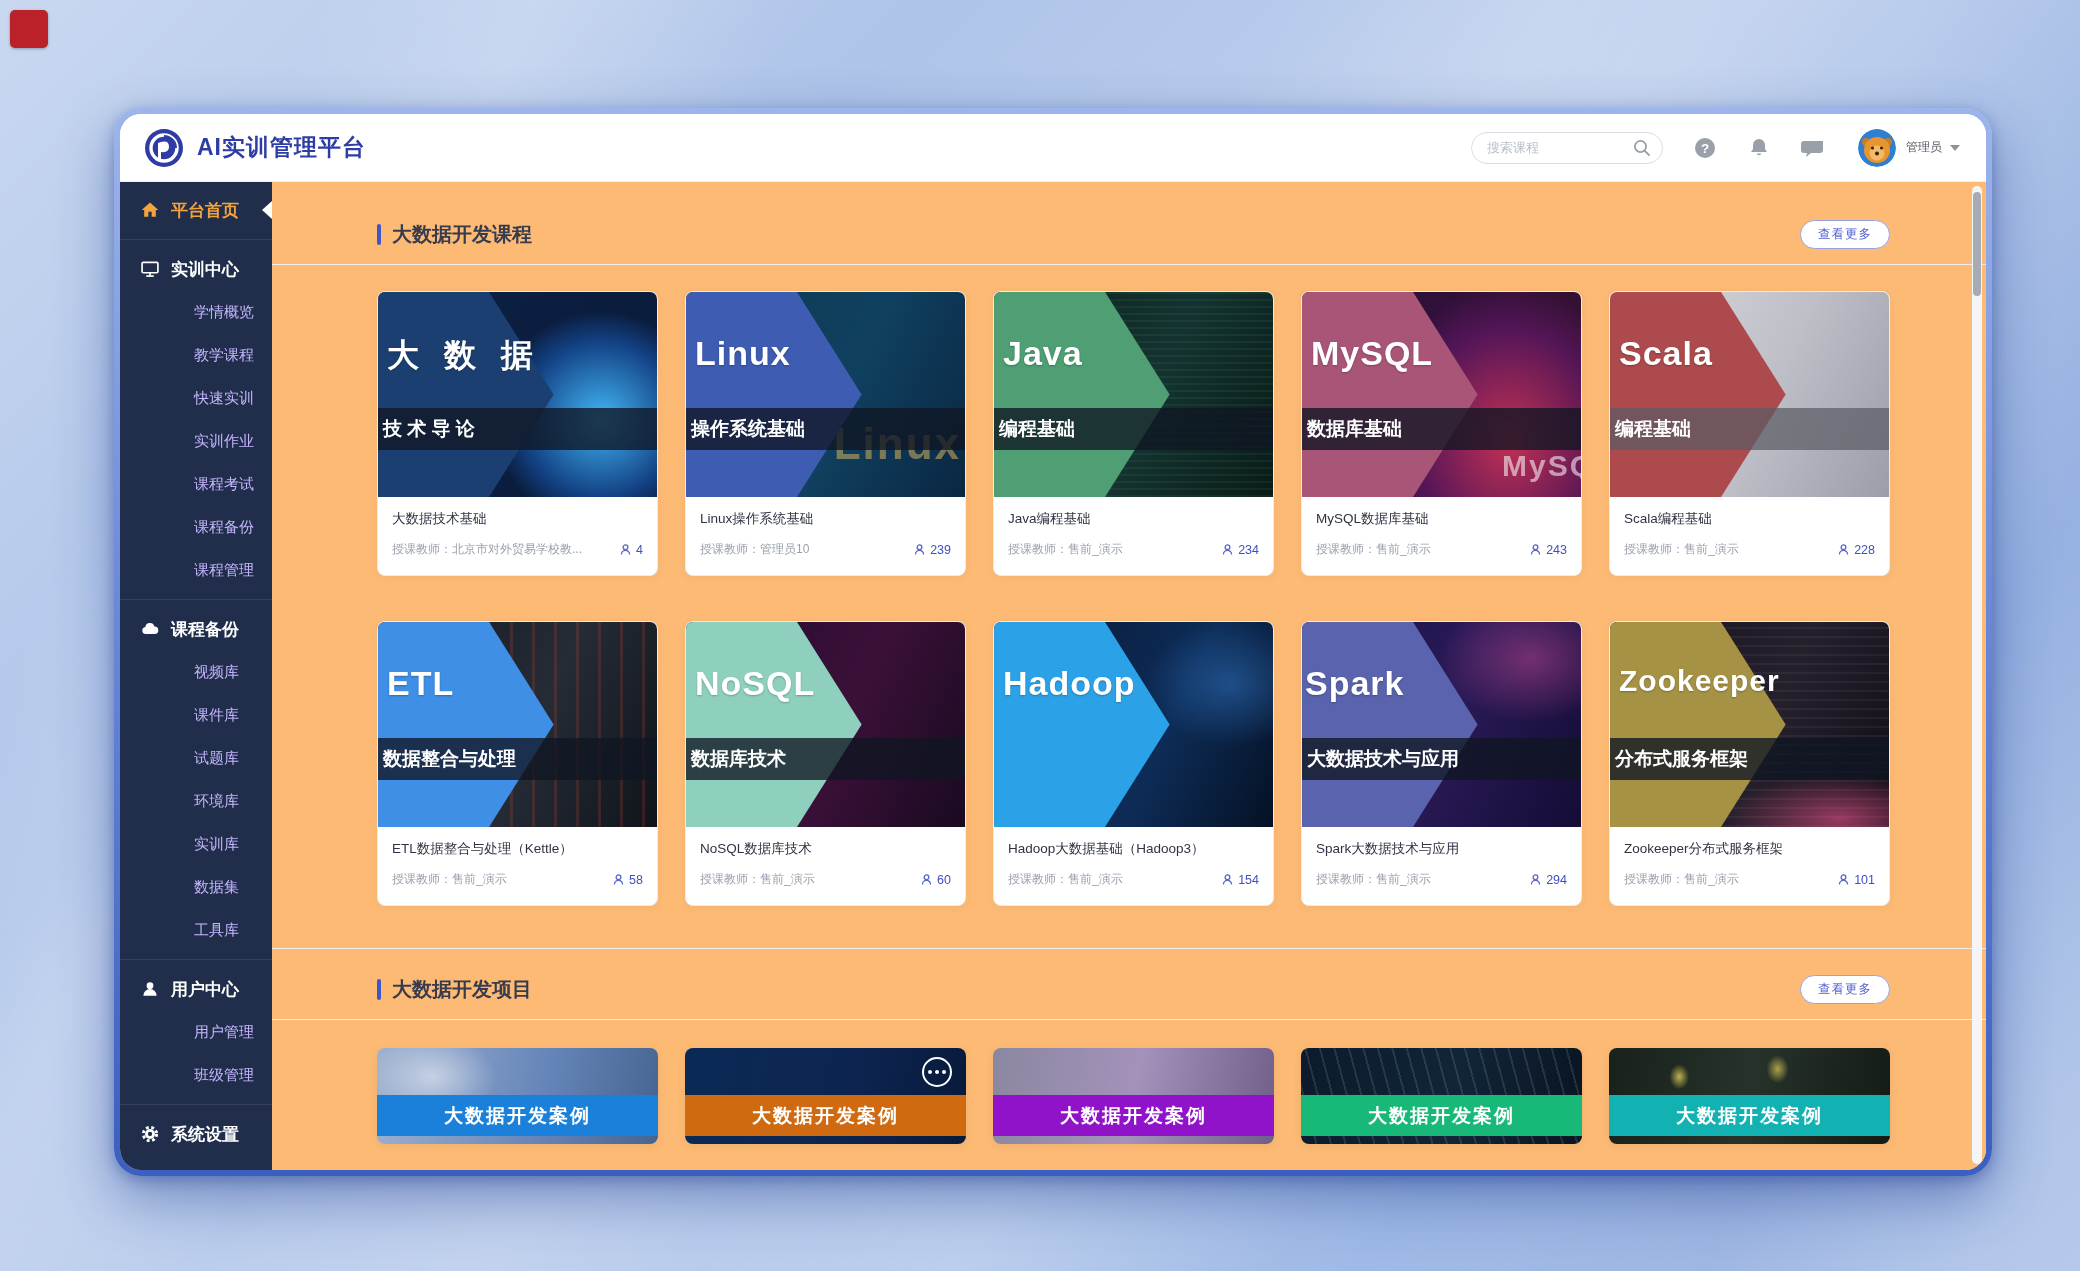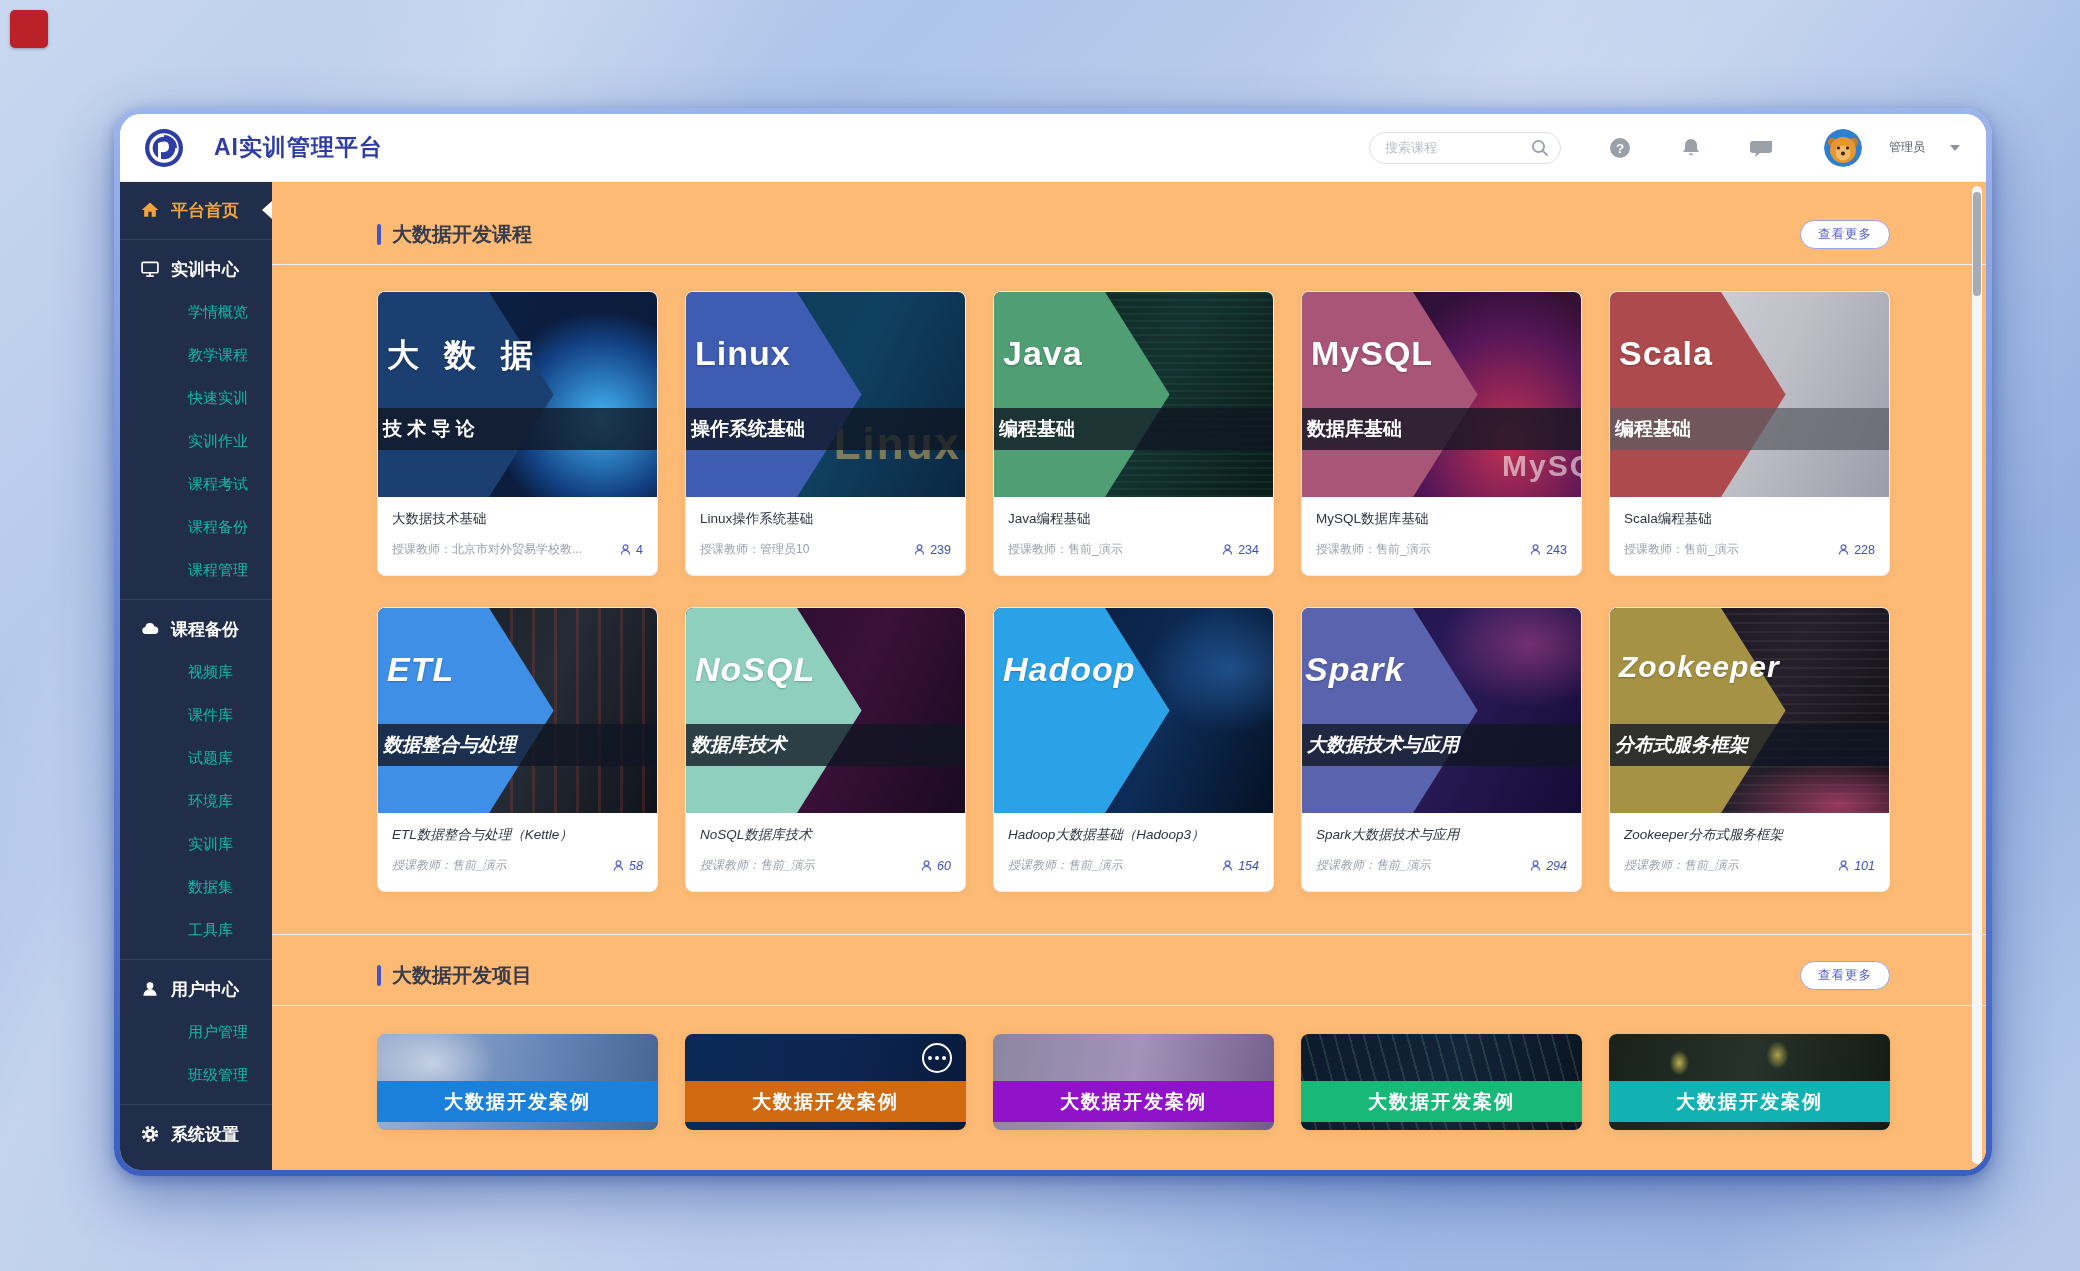--- a/index.html
+++ b/index.html
@@ -20,21 +20,21 @@
   
   .window { position:absolute; left:114px; top:108px; width:1878px; height:1068px;
     border-radius:27px; padding:6px;
     background:linear-gradient(180deg,#9db5ec 0%,#6c8ada 45%,#3b5fc0 100%);
     box-shadow:0 22px 55px rgba(25,55,140,.45), 0 4px 14px rgba(25,55,140,.35); }
   .win-inner { width:100%; height:100%; border-radius:21px; background:#fff;
     overflow:hidden; display:flex; flex-direction:column; position:relative; }
 
   
   .hdr { height:68px; flex:0 0 68px; display:flex; align-items:center;
-    padding:0 26px 0 24px; background:#fff; border-bottom:1px solid #eef0f4;gap:17px; }
+    padding:0 26px 0 24px; background:#fff; border-bottom:1px solid #eef0f4; }
   .logo { width:40px; height:40px; flex:0 0 40px; }
   .app-title { margin-left:13px; font-size:23px; font-weight:bold; color:#2e3da5; letter-spacing:1px; }
   .hdr-spacer { flex:1; }
   .search-box { position:relative; width:192px; height:32px; }
   .search-box input { width:100%; height:100%; border:1px solid #dadfe6; border-radius:16px;
     padding:0 36px 0 15px; font-size:13px; color:#333; outline:none; background:#fff;
     font-family:"Liberation Sans","DejaVu Sans",sans-serif; }
   .search-box input::placeholder { color:#b9bfc8; }
   .search-glass { position:absolute; right:11px; top:6px; }
   .hdr-ico { margin-left:30px; cursor:pointer; display:flex; align-items:center; }
@@ -47,37 +47,37 @@
   .win-body { flex:1; display:flex; overflow:hidden; }
 
   
   .sidebar { width:152px; flex:0 0 152px; background:#212e4b; padding-top:6px; overflow:hidden; }
   .sgroup { height:44px; display:flex; align-items:center; gap:11px; padding-left:20px;
     color:#fff; font-size:17px; font-weight:bold; cursor:pointer; position:relative; white-space:nowrap; }
   .sgroup.active { color:#f2a33c; }
   .sgroup.active .tri { position:absolute; right:0; top:50%; transform:translateY(-50%);
     width:0; height:0; border-top:9px solid transparent; border-bottom:9px solid transparent;
     border-right:10px solid #fff; }
-  .sitem { height:43px; display:flex; align-items:center; padding-left:68px;
-    color:#14b8a6; font-size:15px; cursor:pointer; white-space:nowrap; }
+  .sitem { height:43px; display:flex; align-items:center; padding-left:54px;
+    color:#c4b5fd; font-size:15px; cursor:pointer; white-space:nowrap;margin-left:20px; }
   .sep { height:1px; background:rgba(255,255,255,.09); margin:7px 0; }
   .sicon { width:20px; height:20px; flex:0 0 20px; }
 
   
   .main { flex:1; position:relative; overflow:hidden; background:#fdba74; padding:0 96px 0 105px; }
   .section-hd { display:flex; align-items:center; justify-content:space-between; margin-top:38px; }
   .sec-title { display:flex; align-items:center; font-size:20px; color:#363b4d; font-weight:bold; }
   .sec-bar { width:4px; height:21px; background:#3f55c8; border-radius:2px; margin-right:11px; }
   .more-btn { border:1px solid #9aa3e2; color:#5562d2; background:#fff; border-radius:15px;
     height:29px; padding:0 17px; font-size:12.5px; cursor:pointer; letter-spacing:1px;
     font-family:"Liberation Sans","DejaVu Sans",sans-serif; }
   .sec-rule { height:1px; background:#ededf1; margin:15px -96px 0 -105px; }
 
   .grid { display:grid; grid-template-columns:repeat(5,1fr); column-gap:27px; margin-top:26px; }
-  .grid.row2 { margin-top:31px;font-style:italic; }
+  .grid.row2 { margin-top:45px; }
 
   .card { border:1px solid #ececf1; border-radius:8px; background:#fff; overflow:hidden;
     cursor:pointer; box-shadow:0 2px 8px rgba(40,50,80,.05); }
   .cover { height:205px; position:relative; overflow:hidden; }
   .arrow { position:absolute; left:-42px; top:-8px; bottom:-8px; width:78%;
     clip-path:polygon(0 0,68% 0,100% 50%,68% 100%,0 100%);
     filter:drop-shadow(5px 3px 0 rgba(8,12,22,.4)); }
   .cover-title { position:absolute; left:9px; top:42px; color:#fff; font-weight:bold;
     font-size:34px; letter-spacing:1px; white-space:nowrap; text-shadow:0 1px 2px rgba(0,0,0,.25); }
   .cover-strip { position:absolute; left:0; right:0; top:116px; height:42px;

